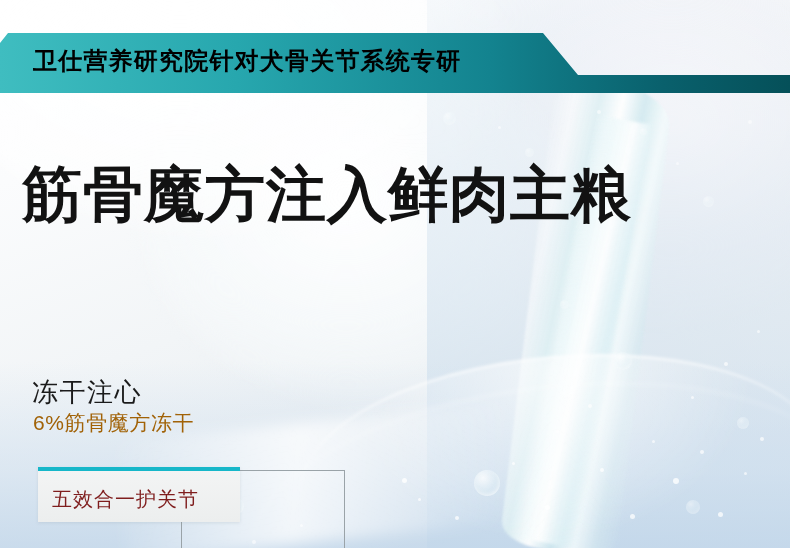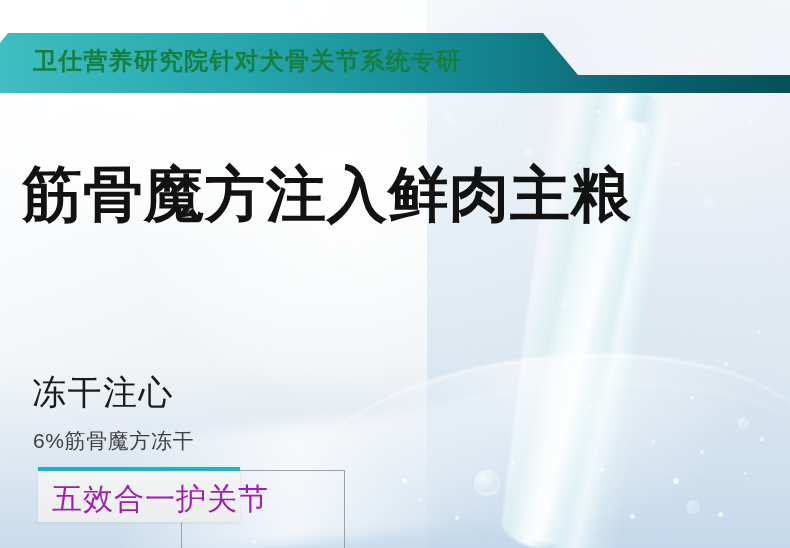--- a/index.html
+++ b/index.html
@@ -172,21 +172,21 @@
     background: linear-gradient(90deg, #3fbdc0 0%, #27a7ae 30%, #13838f 62%, #09606c 84%, #055059 100%);
     -webkit-clip-path: polygon(0 10px, 8px 0, 543px 0, 578px 42px, 790px 42px, 790px 60px, 0 60px);
     clip-path: polygon(0 10px, 8px 0, 543px 0, 578px 42px, 790px 42px, 790px 60px, 0 60px);
   }
   .banner-label {
     position: absolute;
     left: 33px;
     top: 33px;
     height: 60px;
     line-height: 56px;
-    color: #15803d;
+    color: #000000;
     font-size: 24px;
     font-weight: 700;
     letter-spacing: 1.2px;
     white-space: nowrap;
   }
 
   
   .headline {
     position: absolute;
     left: 22px;
@@ -199,31 +199,31 @@
     white-space: nowrap;
   }
   .headline-line { display: block; }
 
   
   .subhead {
     position: absolute;
     left: 32px;
     top: 370px;
     color: #1b1b1b;
-    font-size: 34px;
+    font-size: 26px;
     font-weight: 400;
     letter-spacing: 1.5px;
     line-height: 44px;
     white-space: nowrap;
   }
   .subhead-note {
     position: absolute;
     left: 33px;
-    top: 426px;
-    color: #404040;
+    top: 408px;
+    color: #a16207;
     font-size: 21px;
     font-weight: 400;
     letter-spacing: 0.6px;
     line-height: 30px;
     white-space: nowrap;
   }
 
   
   .outline-frame {
     position: absolute;
@@ -244,22 +244,22 @@
     border-top: 4px solid #17b7c9;
     box-sizing: border-box;
     box-shadow: 0 1px 3px rgba(120,135,145,0.18);
   }
   .tag-chip-label {
     position: absolute;
     left: 52px;
     top: 477px;
     height: 44px;
     line-height: 44px;
-    color: #a21caf;
-    font-size: 30px;
+    color: #7f1d1d;
+    font-size: 20px;
     letter-spacing: 1px;
     white-space: nowrap;
   }
 </style>
 </head>
 <body>
 
 <div class="poster">
 
   <div class="bg-base"></div>

